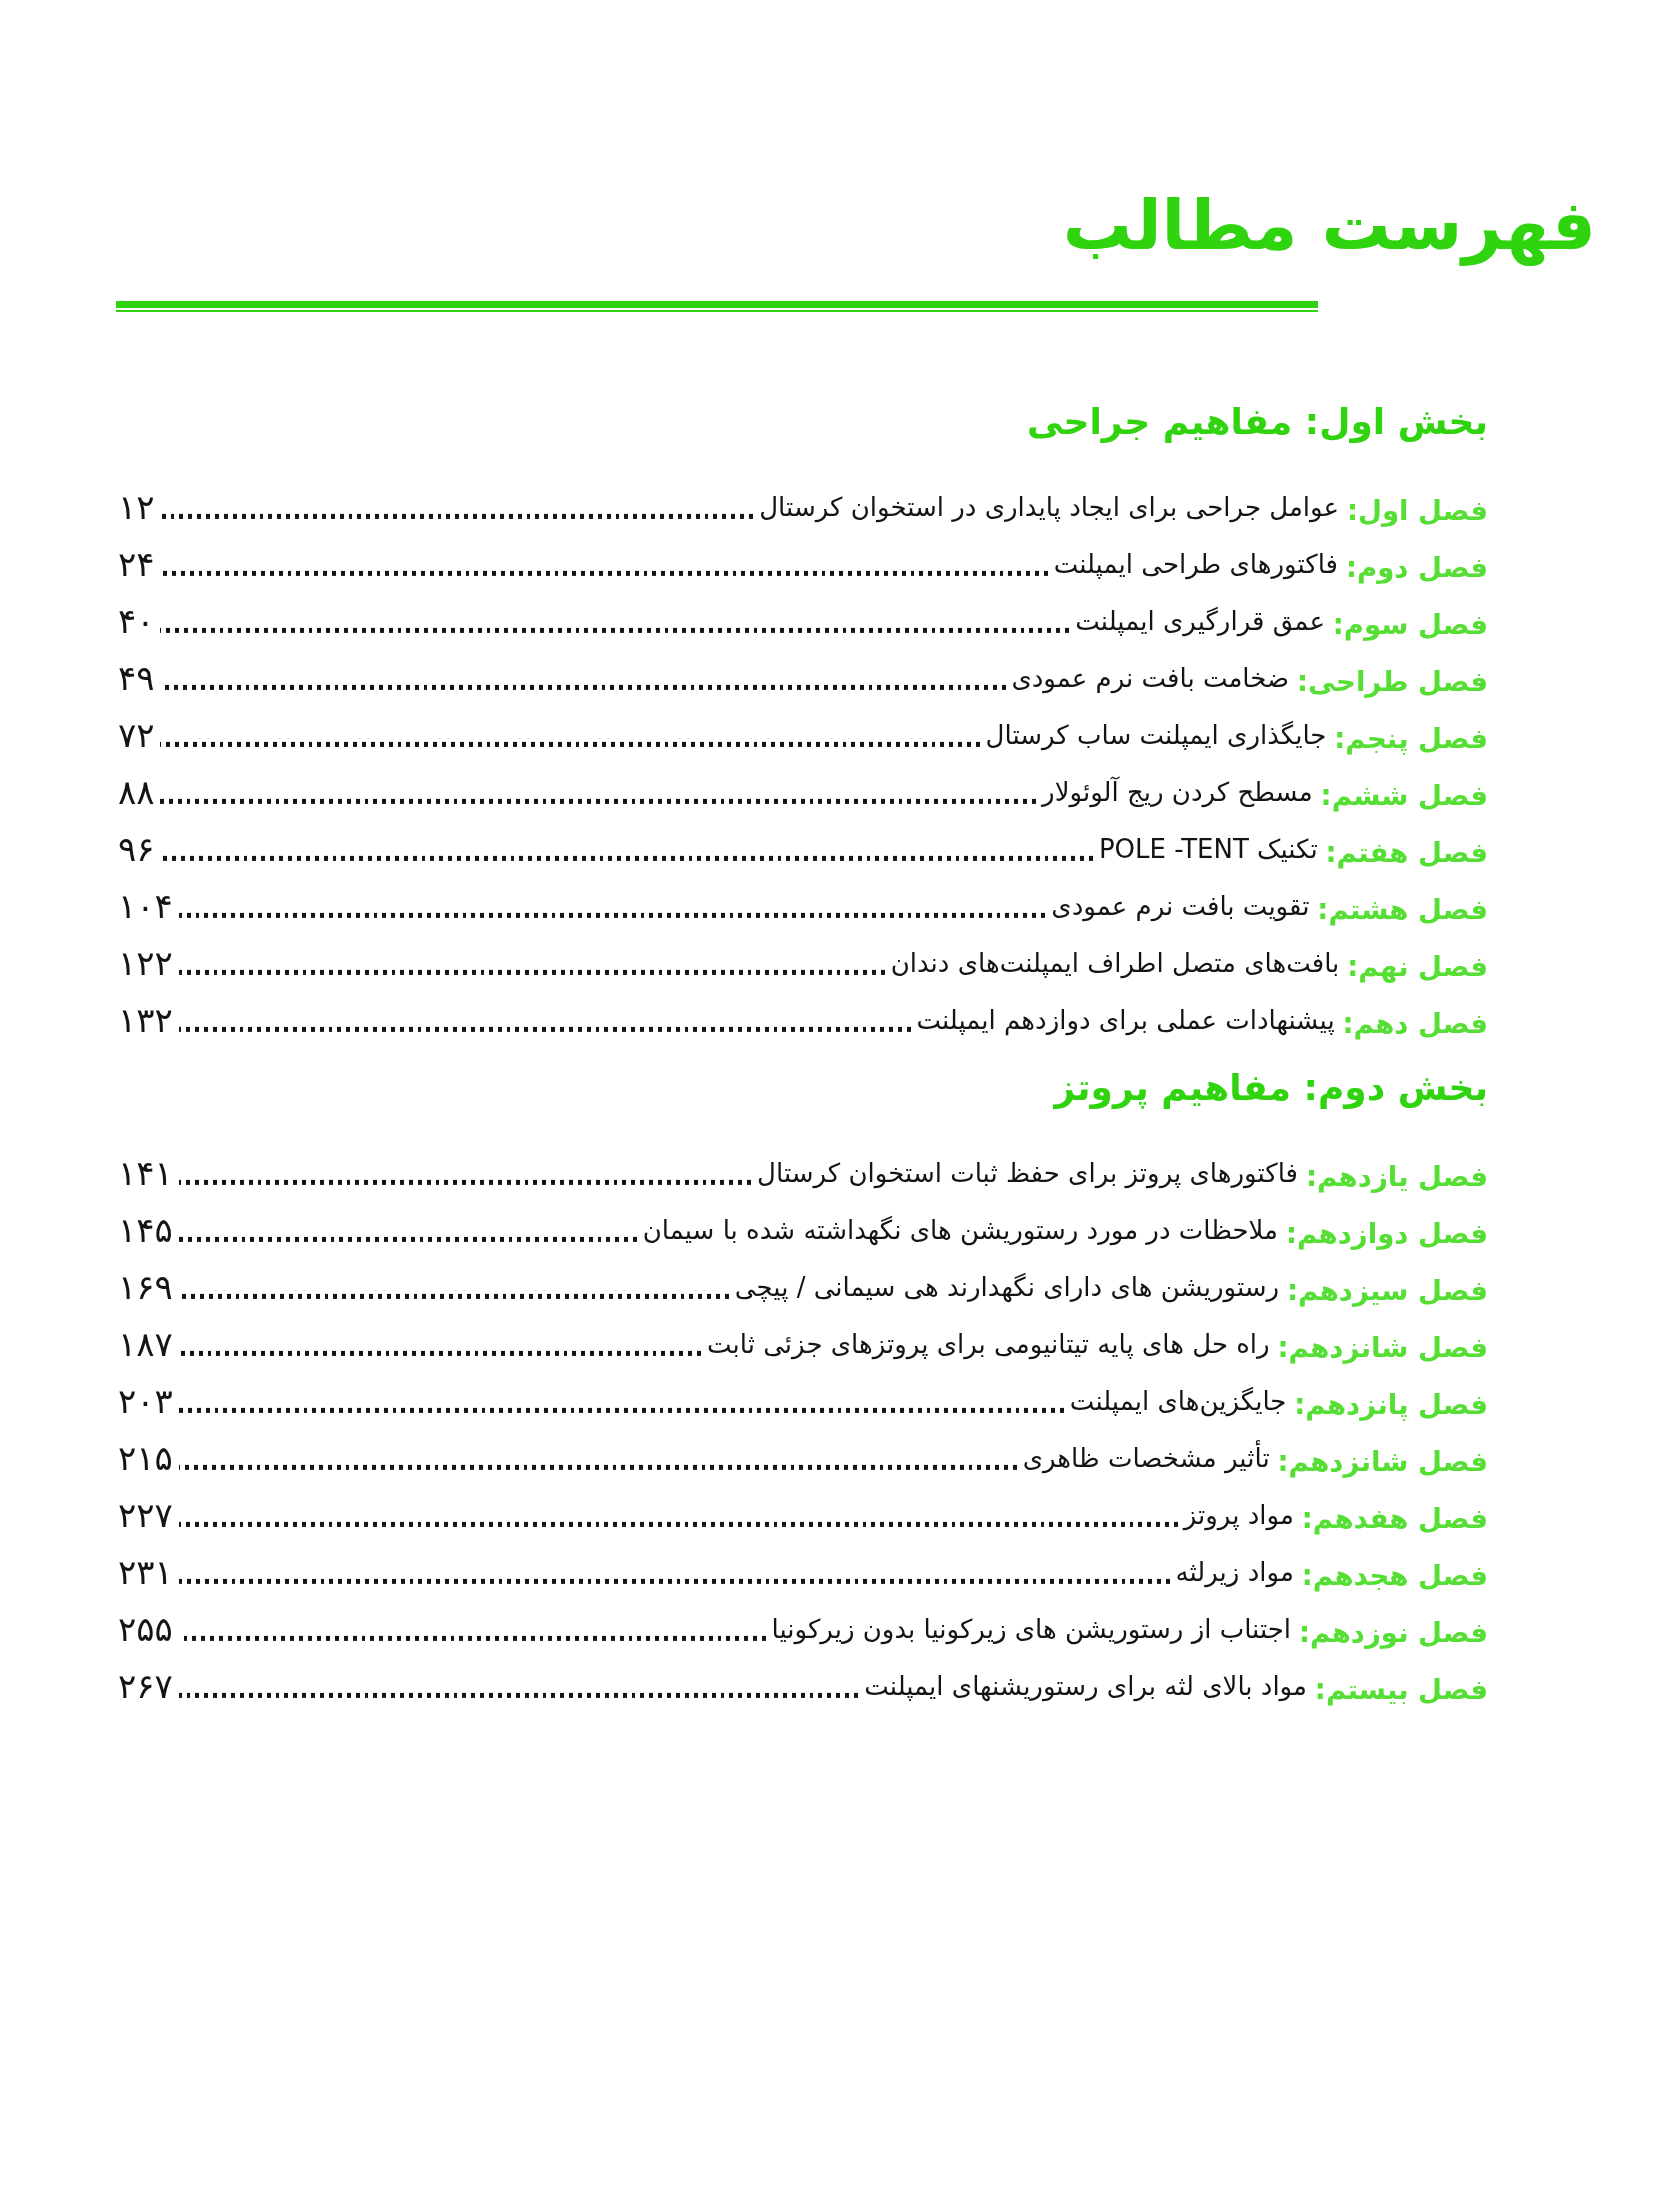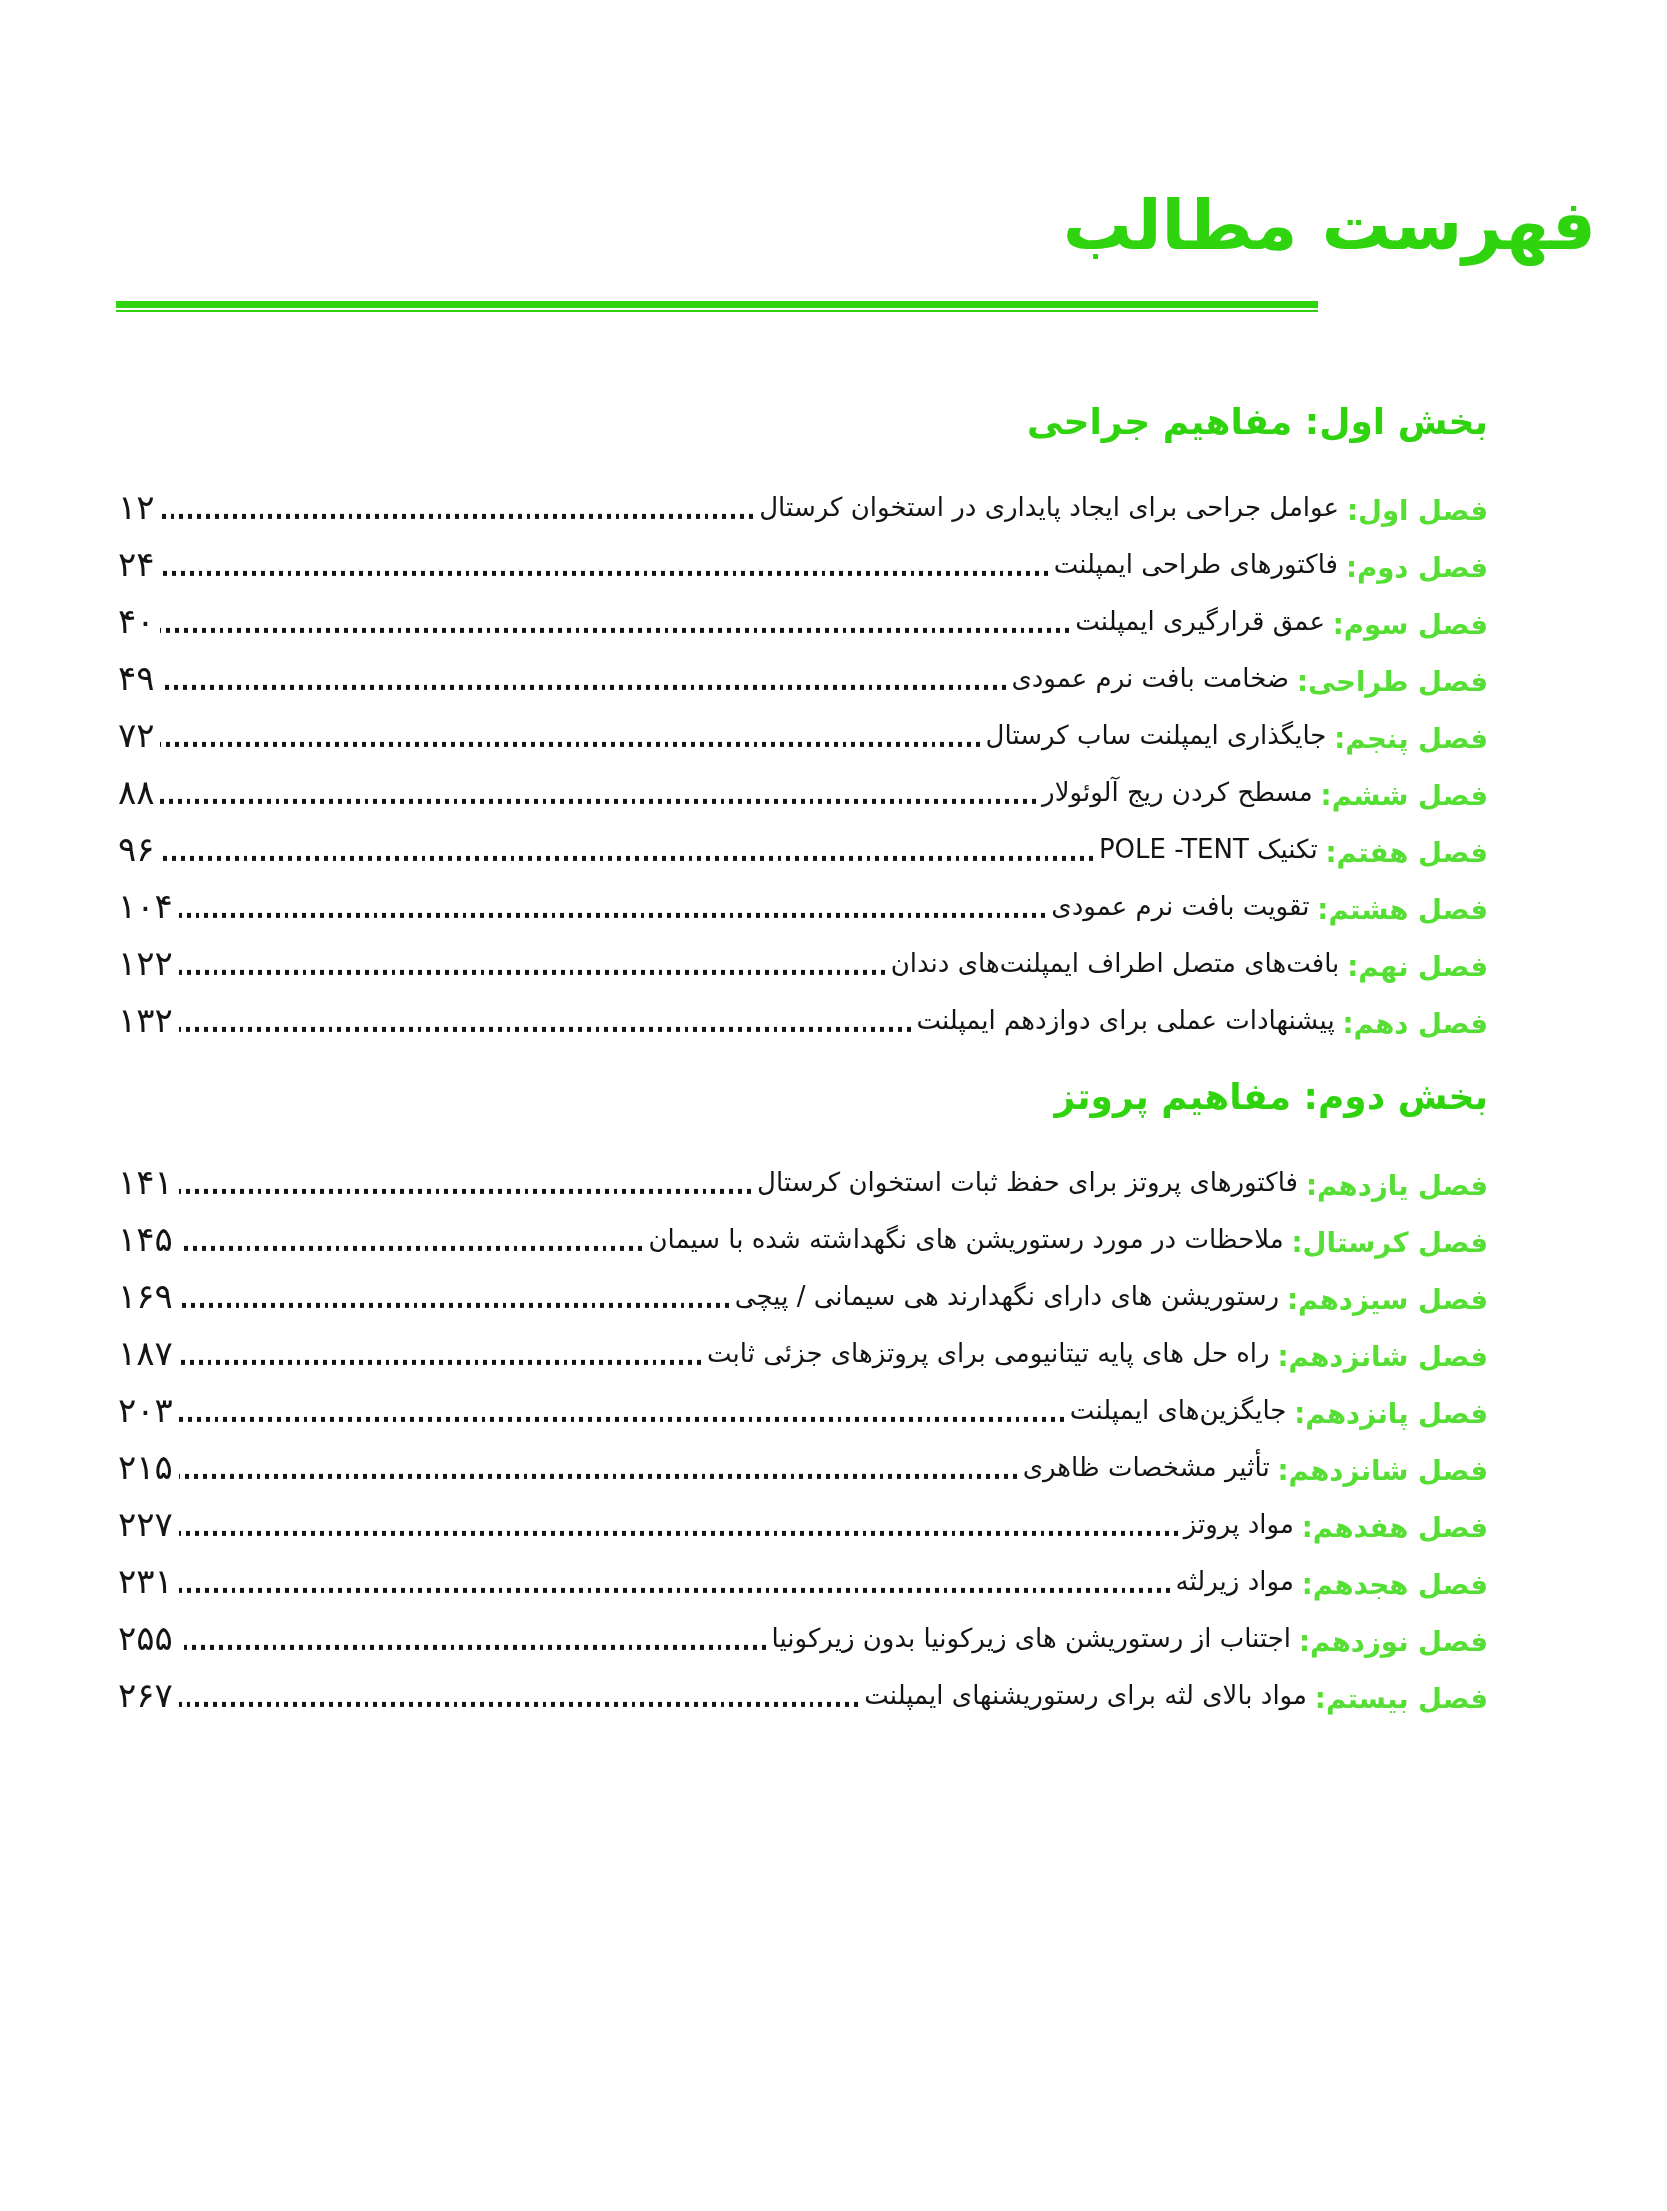--- a/index.html
+++ b/index.html
@@ -24,21 +24,21 @@
   .rule .thin  { height:2px;  background:var(--green-dark, #2fd30e); margin-top:2px; }
 
   
   .content { position:absolute; top:400px; right:180px; left:118px; direction:rtl; }
 
   .section-heading {
     font-size:36px; font-weight:bold; line-height:43px;
     color:var(--green-dark, #2fd30e);
     margin-bottom:35px;
   }
-  section + section .section-heading { margin-top:27px; }
+  section + section .section-heading { margin-top:18px; }
 
   .row { height:57px; display:flex; direction:rtl; align-items:center; }
 
   .ch-label {
     color:var(--green-light, #55de33);
     font-weight:bold; font-size:27.6px; white-space:nowrap;margin-top:7px;
   }
   .ch-title {
     color:var(--ink, #141414);
     font-weight:normal; font-size:26px; white-space:nowrap;
@@ -149,21 +149,21 @@
     <h2 class="section-heading">بخش دوم: مفاهیم پروتز</h2>
     <div class="rows">
   <div class="row">
     <span class="ch-label">فصل یازدهم:</span>
     <span class="ch-title">فاکتورهای پروتز برای حفظ ثبات استخوان کرستال</span>
     <span class="leader"></span>
     <span class="pg">۱۴۱</span>
   </div>
 
   <div class="row">
-    <span class="ch-label">فصل کرستال:</span>
+    <span class="ch-label">فصل دوازدهم:</span>
     <span class="ch-title">ملاحظات در مورد رستوریشن های نگهداشته شده با سیمان</span>
     <span class="leader"></span>
     <span class="pg">۱۴۵</span>
   </div>
 
   <div class="row">
     <span class="ch-label">فصل سیزدهم:</span>
     <span class="ch-title">رستوریشن های دارای نگهدارند هی سیمانی / پیچی</span>
     <span class="leader"></span>
     <span class="pg">۱۶۹</span>

